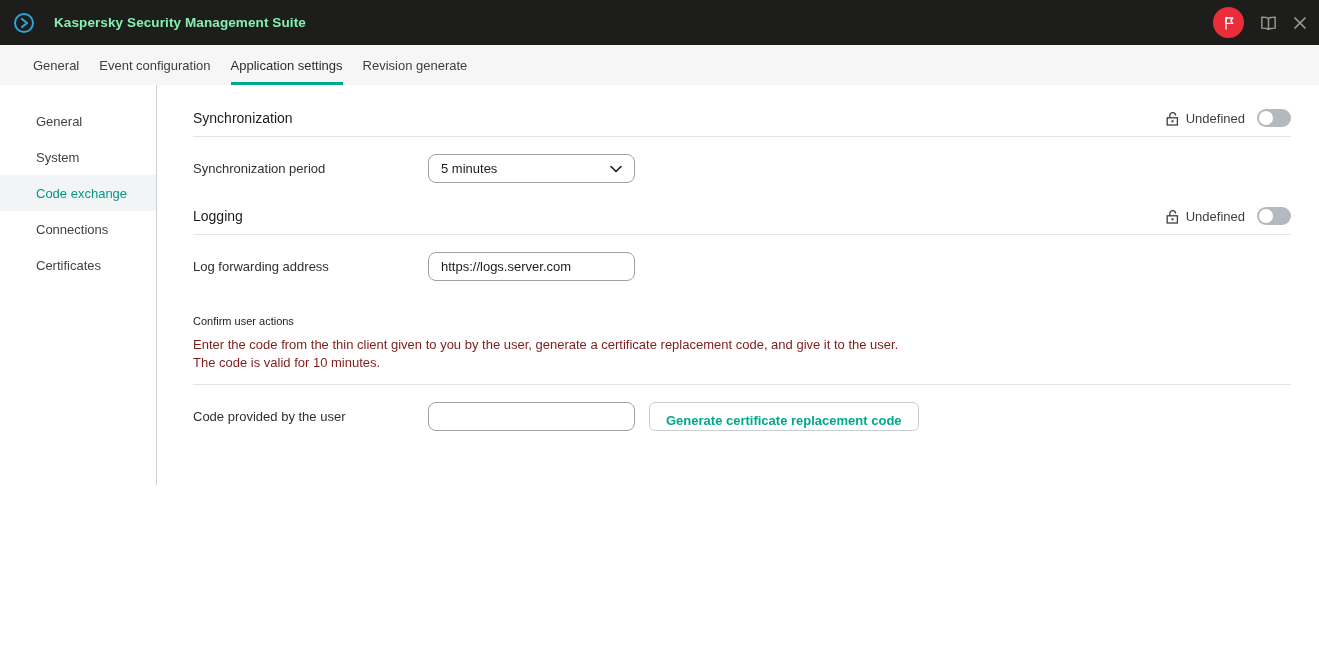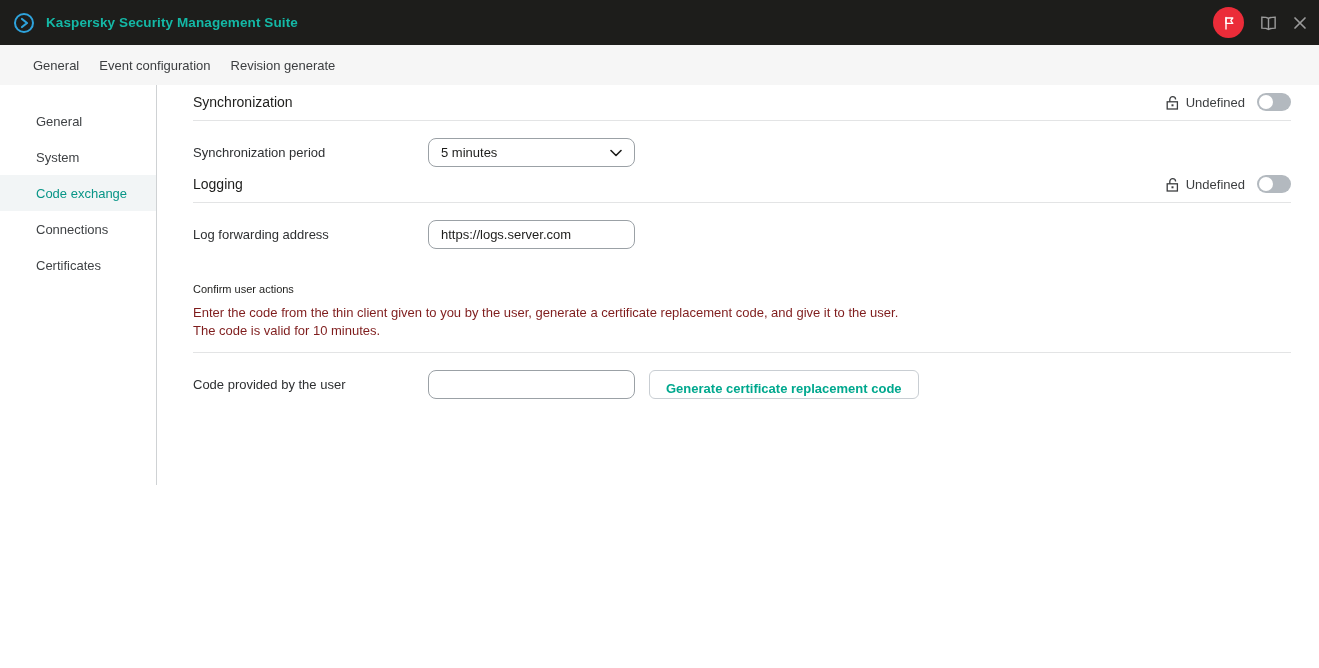--- a/index.html
+++ b/index.html
@@ -14,24 +14,24 @@
   
   .topbar {
     height: 45px;
     background: #1d1d1b;
     display: flex;
     align-items: center;
     padding: 0 12px 0 13px;
   }
   .logo-wrap { display: flex; align-items: center; }
   .topbar-title {
-    color: #14b8a6;
+    color: #86efac;
     font-size: 13.5px;
     font-weight: bold;
-    margin-left: 11px;
+    margin-left: 19px;
     letter-spacing: 0.1px;
   }
   .topbar-right {
     margin-left: auto;
     display: flex;
     align-items: center;
     gap: 15px;
   }
   .flag-badge {
     width: 31px; height: 31px;
@@ -91,21 +91,21 @@
   .main {
     flex: 1;
     padding: 0 28px 0 36px;
   }
 
   
   .section-head {
     display: flex;
     justify-content: space-between;
     align-items: center;
-    margin-top: 8px;
+    margin-top: 24px;
     padding-bottom: 9px;
     border-bottom: 1px solid #e3e4e5;
   }
   .section-title { font-size: 14px; color: #1d1d1b; }
   .lock-group { display: flex; align-items: center; justify-content: center; }
   .lock-group .lock-svg { margin-right: 7px; }
   .lock-label { font-size: 13px; color: #3c3e40; margin-right: 12px; }
   .toggle {
     width: 34px; height: 18px;
     border-radius: 9px;
@@ -209,20 +209,21 @@
       <svg width="14" height="14" viewBox="0 0 14 14">
         <path d="M2 2 L12 12 M12 2 L2 12" stroke="#9a9a9a" stroke-width="1.7" stroke-linecap="round"></path>
       </svg>
     </div>
   </div>
 </div>
 
 <div class="tabbar">
   <div class="tab">General</div>
   <div class="tab">Event configuration</div>
+  <div class="tab active">Application settings</div>
   <div class="tab">Revision generate</div>
 </div>
 
 <div class="layout">
 
   <div class="sidebar">
     <div class="side-item">General</div>
     <div class="side-item">System</div>
     <div class="side-item selected">Code exchange</div>
     <div class="side-item">Connections</div>

